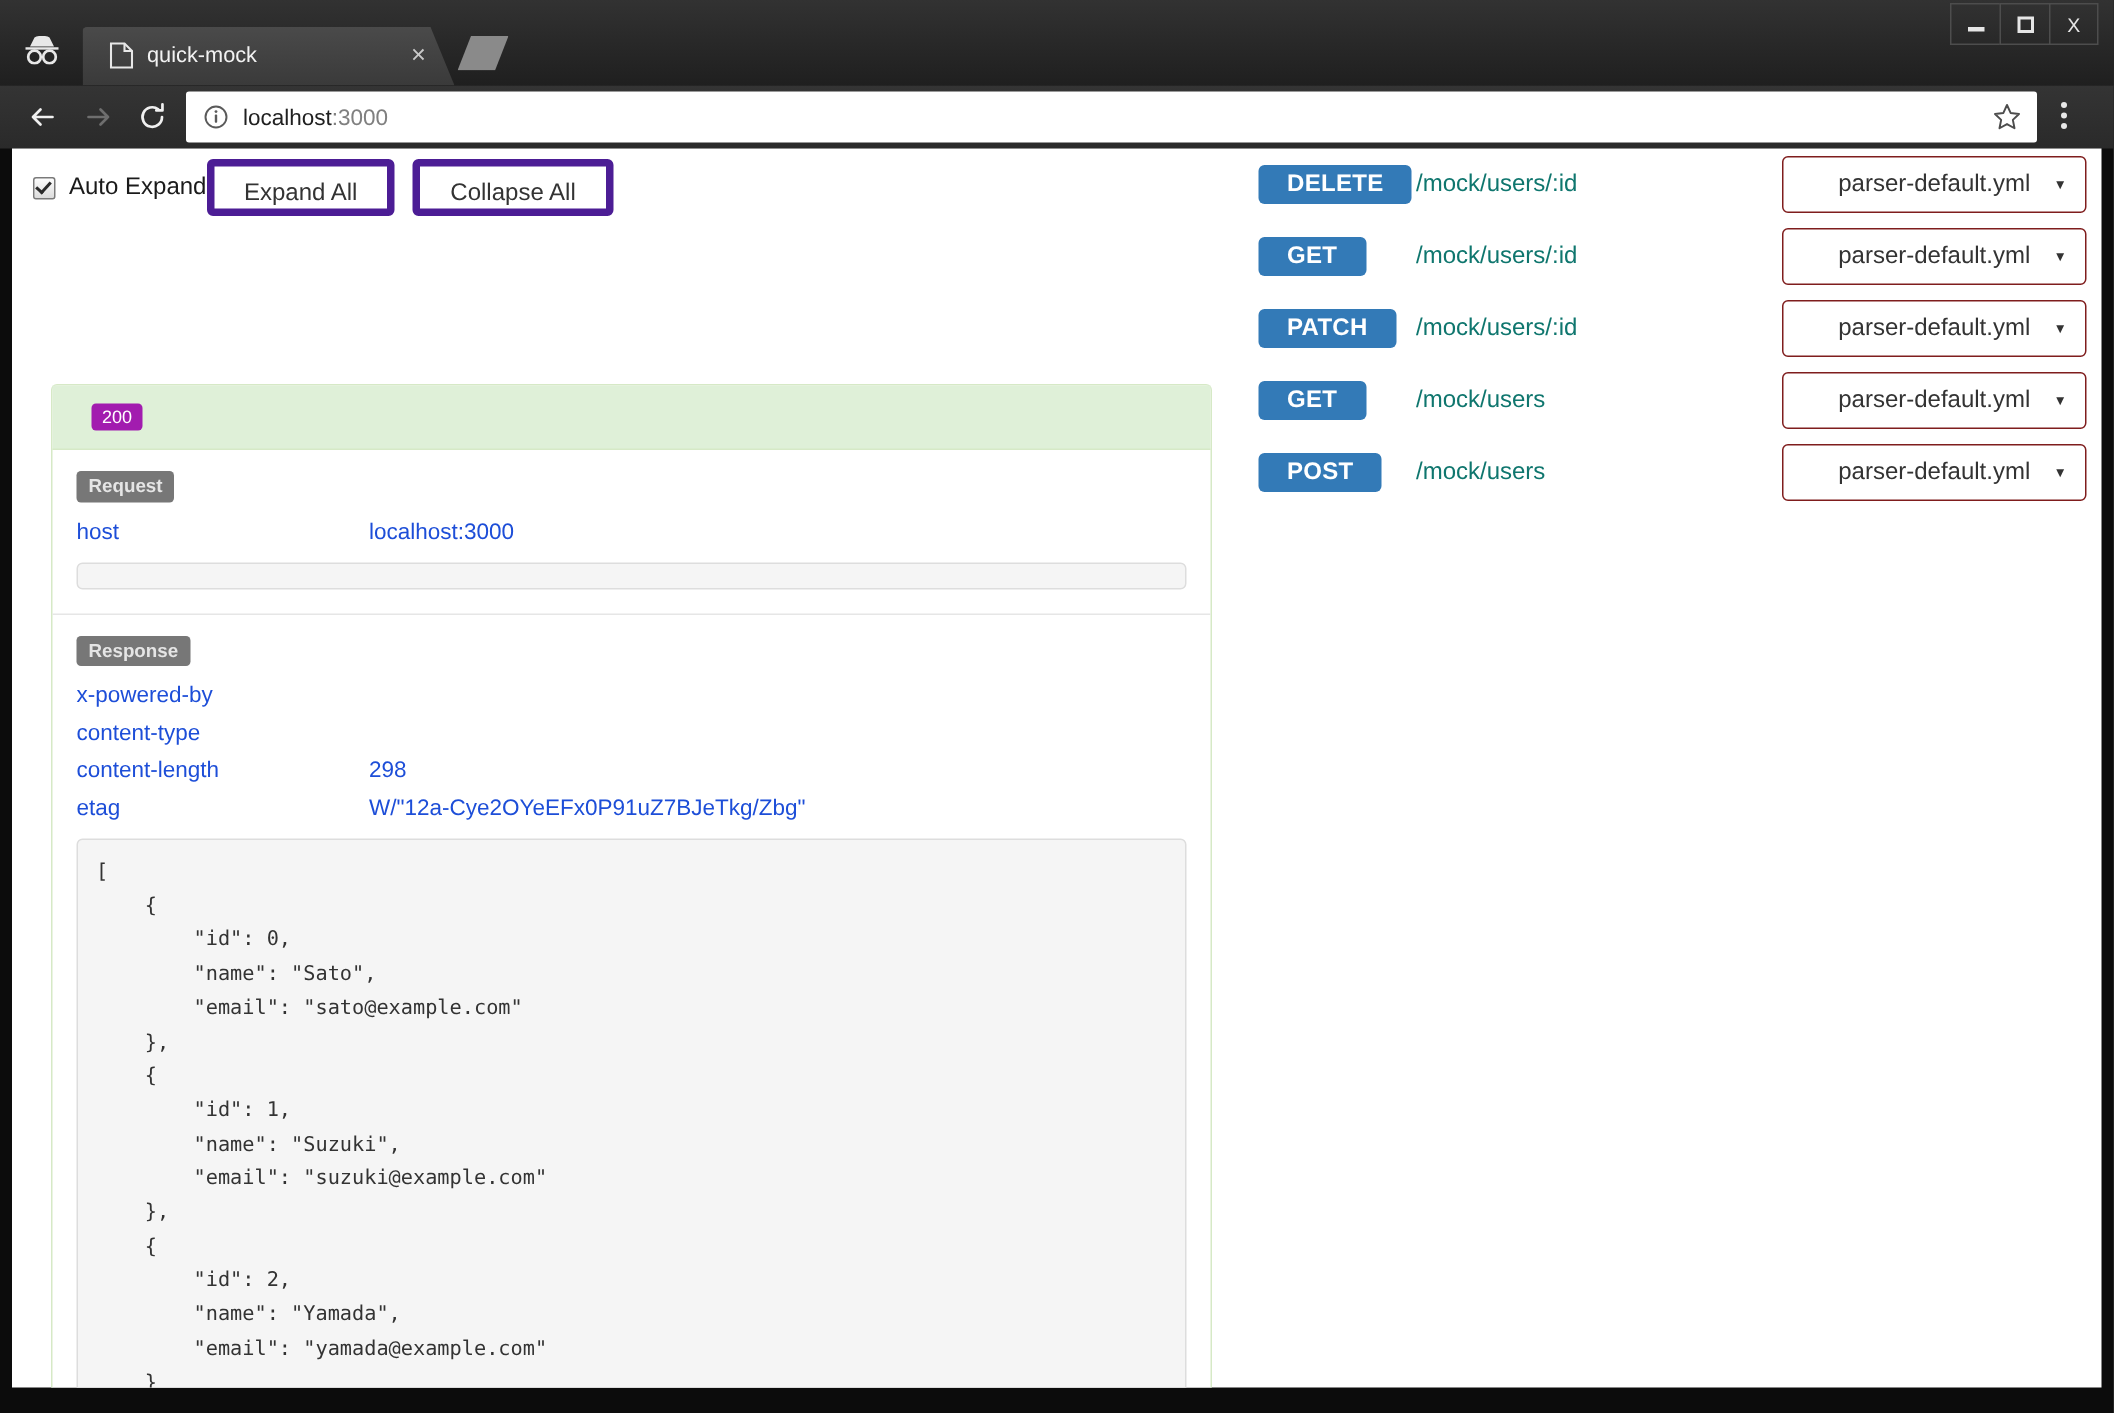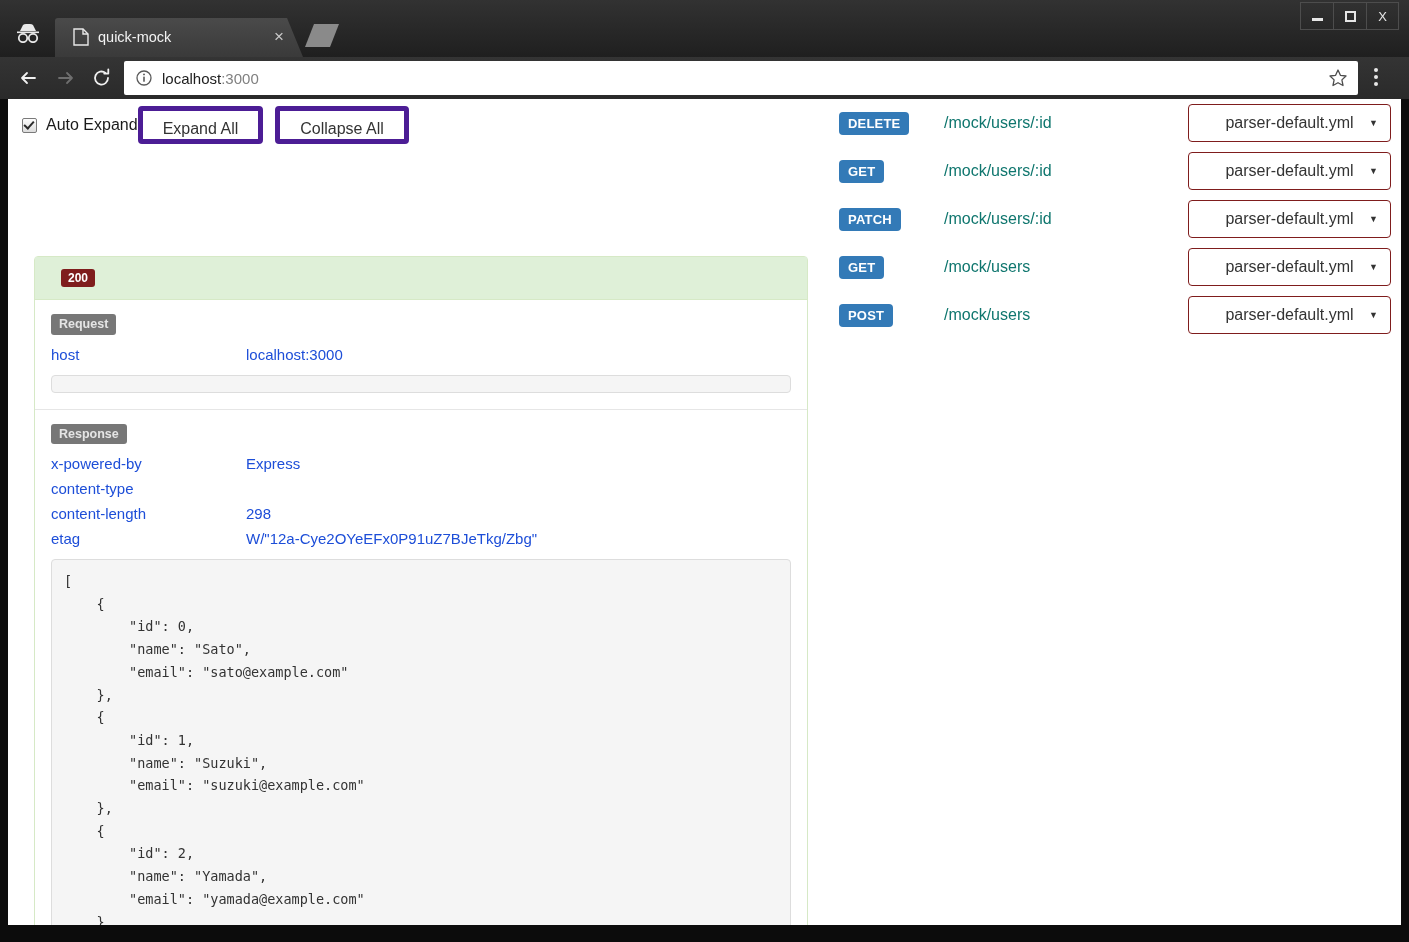--- a/index.html
+++ b/index.html
@@ -259,24 +259,24 @@
     background: #dff0d8;
     border-bottom: 1px solid #d6e9c6;
     padding: 12px 16px;
     font-size: 16px;
     color: #3c763d;
     display: flex;
     align-items: center;
   }
   .status-badge {
     display: inline-block;
-    background: #7f1d1d;
+    background: #a21caf;
     color: #fff;
     font-size: 12px;
-    font-weight: bold;
+    font-weight: normal;
     border-radius: 3px;
     padding: 3px 7px;
     margin-left: 10px;
     line-height: 1;
   }
   .log-body { padding: 0; }
   .section { padding: 14px 16px 6px 16px; }
   .section.response { border-top: 1px solid #e6e6e6; }
   .sec-badge {
     display: inline-block;
@@ -329,24 +329,24 @@
     width: 573px;
     height: 48px;
     display: flex;
     align-items: center;
   }
   .method {
     position: absolute;
     left: 11px;
     color: #fff;
     background: #337ab7;
-    font-size: 13px;
+    font-size: 16px;
     font-weight: bold;
     border-radius: 4px;
-    padding: 5px 9px;
+    padding: 5px 19px;
     line-height: 1;
     letter-spacing: 0.2px;
   }
   .route-path {
     position: absolute;
     left: 116px;
     font-size: 16px;
     color: #0f766e;
     white-space: nowrap;
   }
@@ -477,21 +477,20 @@
               </div>
             </div>
             <pre class="body-box empty"></pre>
           </div>
 
           <div class="section response">
             <span class="sec-badge">Response</span>
             <div>
               <div class="hdr-row">
                 <div class="hdr-key">x-powered-by</div>
-                <div class="hdr-val">Express</div>
               </div>
               <div class="hdr-row">
                 <div class="hdr-key">content-type</div>
               </div>
               <div class="hdr-row">
                 <div class="hdr-key">content-length</div>
                 <div class="hdr-val">298</div>
               </div>
               <div class="hdr-row">
                 <div class="hdr-key">etag</div>

